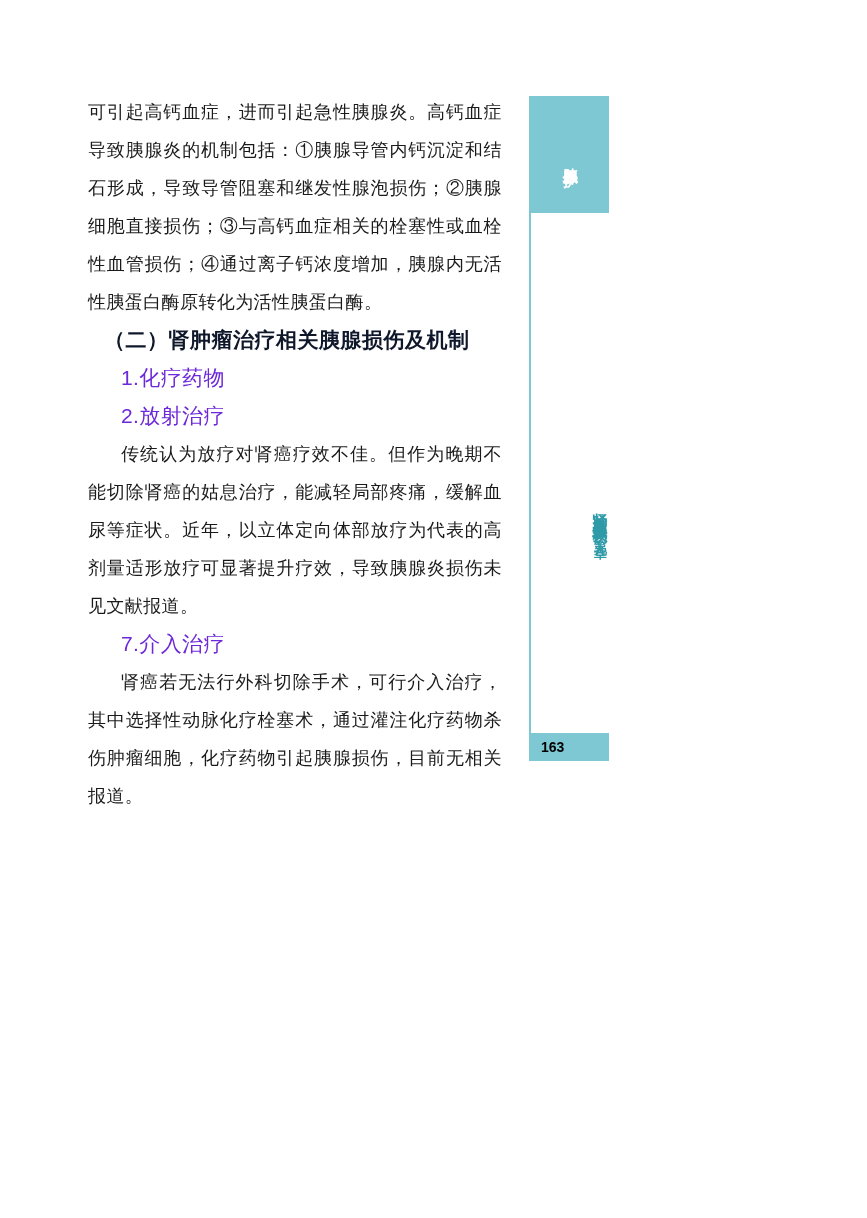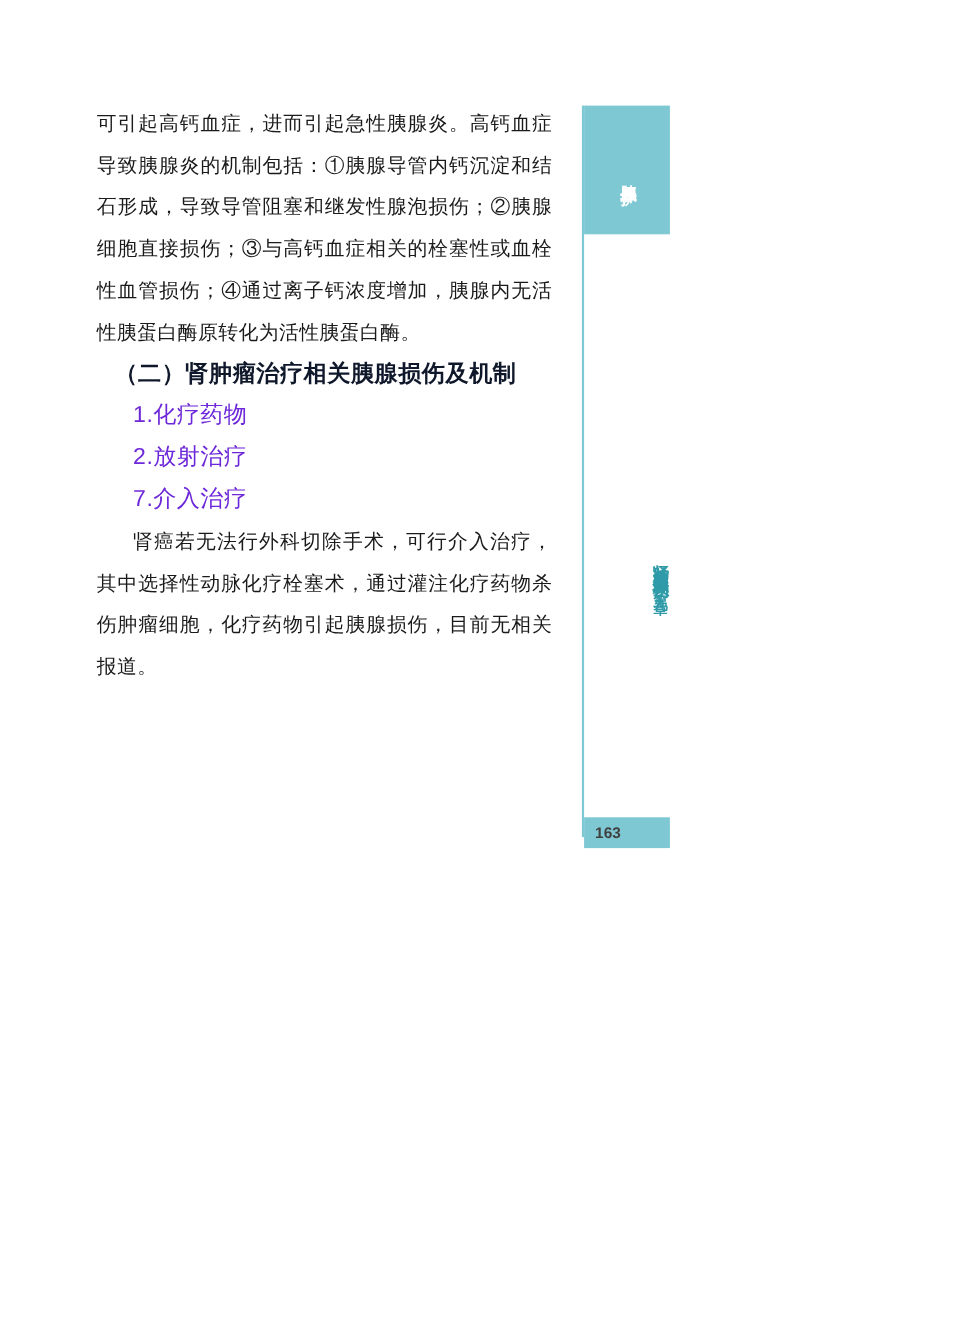--- a/index.html
+++ b/index.html
@@ -80,28 +80,27 @@
     font-size: 15px;
     letter-spacing: 2px;
   }
   .page-number {
     position: absolute;
     left: 531px;
     top: 733px;
     width: 78px;
     height: 28px;
     background: #7ec8d3;
-    color: #404040;
+    color: #000000;
     font-size: 14px;
     font-weight: bold;
     display: flex;
     align-items: center;
     padding-left: 10px;
     box-sizing: border-box;
-    margin-top: 10px;
   }
   
   .content {
     position: absolute;
     left: 88px;
     top: 93px;
     width: 414px;
   }
   .para {
     font-size: 18px;
@@ -139,20 +138,21 @@
 </head>
 <body>
 
 <div class="page">
 
   <div class="content">
     <p class="para">可引起高钙血症，进而引起急性胰腺炎。高钙血症导致胰腺炎的机制包括：①胰腺导管内钙沉淀和结石形成，导致导管阻塞和继发性腺泡损伤；②胰腺细胞直接损伤；③与高钙血症相关的栓塞性或血栓性血管损伤；④通过离子钙浓度增加，胰腺内无活性胰蛋白酶原转化为活性胰蛋白酶。</p>
     <p class="heading-teal">（二）肾肿瘤治疗相关胰腺损伤及机制</p>
     <p class="sub-heading">1.化疗药物</p>
     <p class="sub-heading">2.放射治疗</p>
+    <p class="para indent">传统认为放疗对肾癌疗效不佳。但作为晚期不能切除肾癌的姑息治疗，能减轻局部疼痛，缓解血尿等症状。近年，以立体定向体部放疗为代表的高剂量适形放疗可显著提升疗效，导致胰腺炎损伤未见文献报道。</p>
     <p class="sub-heading">7.介入治疗</p>
     <p class="para indent">肾癌若无法行外科切除手术，可行介入治疗，其中选择性动脉化疗栓塞术，通过灌注化疗药物杀伤肿瘤细胞，化疗药物引起胰腺损伤，目前无相关报道。</p>
   </div>
 
   <div class="side-rail">
     <div class="rail-line"></div>
     <div class="rail-tab">胰腺保护</div>
     <div class="rail-chapter-title">
       <span class="seg1">第九章</span>
       <span class="seg2">肾肿瘤相关胰腺损伤</span>

